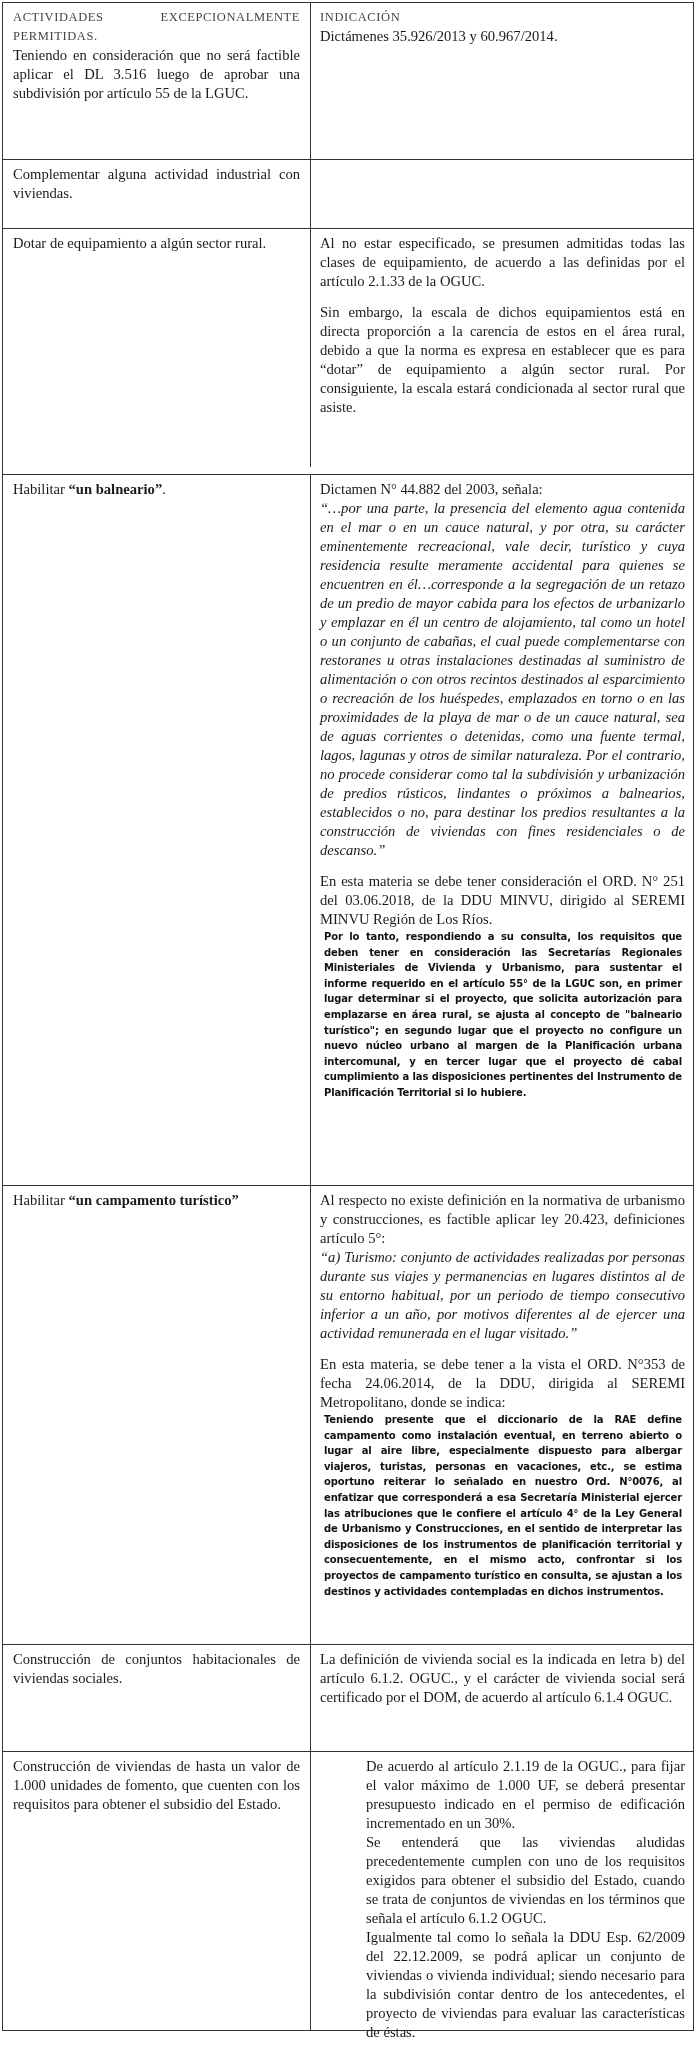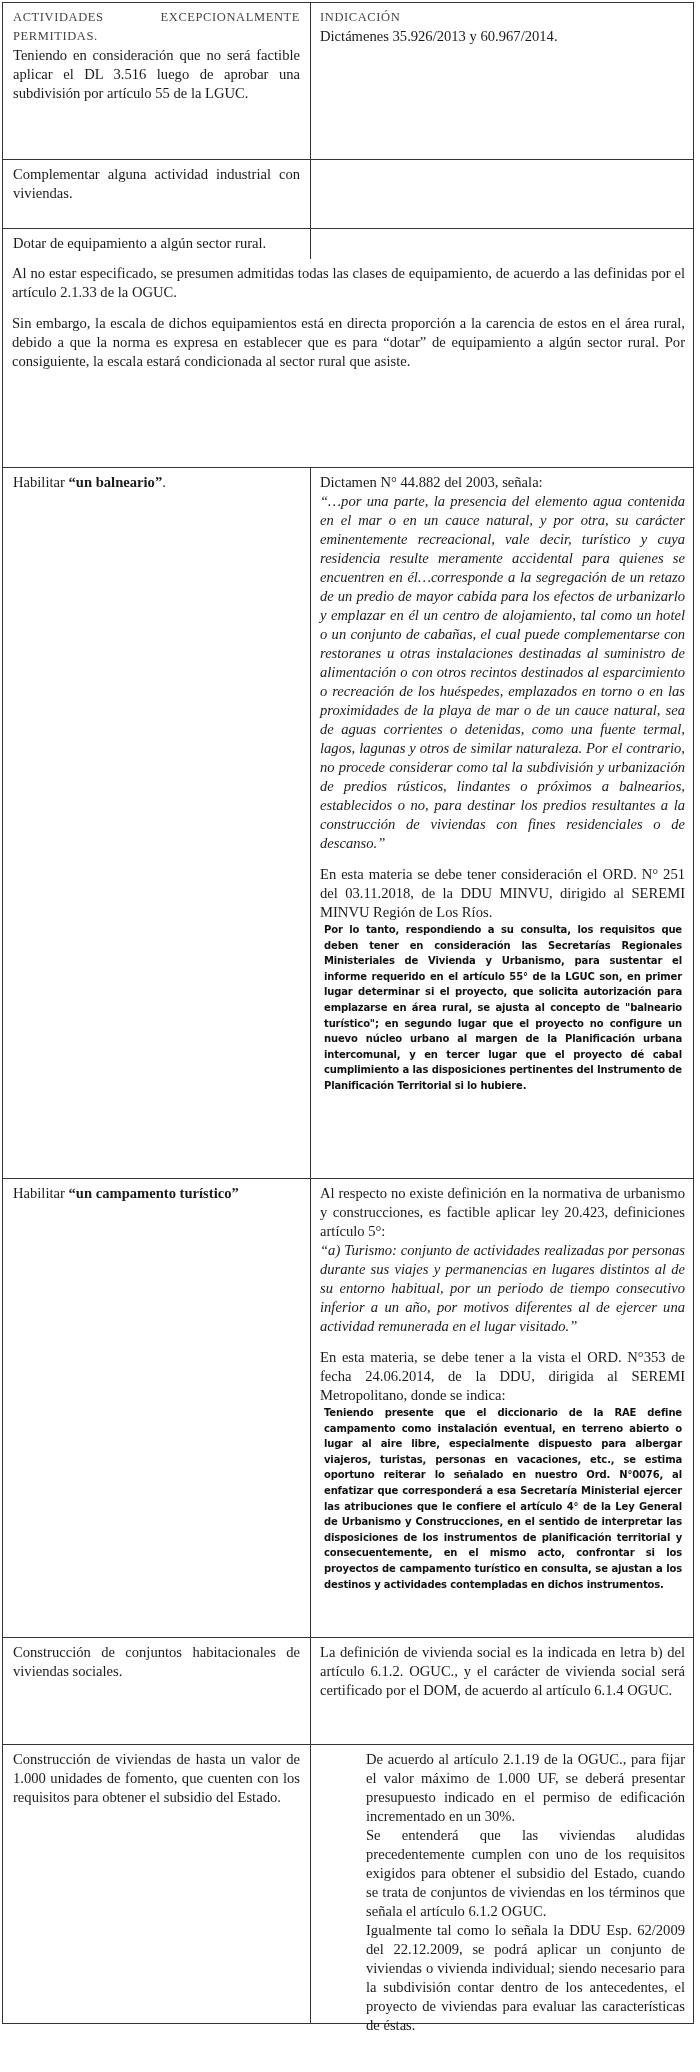--- a/index.html
+++ b/index.html
@@ -42,38 +42,38 @@
     </div>
     <div class="cr">
       <p></p>
     </div>
   </div>
   <div class="row gap">
       <div class="cl"></div>
       <div class="cr"></div>
     </div>
 
-  <div class="row" style="height:238px;border-top:none;flex-direction:column;">
+  <div class="row" style="height:238px;border-top:none;">
     <div class="cl">
       <p>Dotar de equipamiento a algún sector rural.</p>
     </div>
     <div class="cr">
       <p>Al no estar especificado, se presumen admitidas todas las clases de equipamiento, de acuerdo a las definidas por el artículo 2.1.33 de la OGUC.</p>
       <p class="sp">Sin embargo, la escala de dichos equipamientos está en directa proporción a la carencia de estos en el área rural, debido a que la norma es expresa en establecer que es para “dotar” de equipamiento a algún sector rural.  Por consiguiente, la escala estará condicionada al sector rural que asiste.</p>
     </div>
   </div>
 
-  <div class="row" style="height:710px;">
+  <div class="row" style="height:710px;margin-top:7px;">
     <div class="cl">
       <p><span>Habilitar </span><span class="b">“un balneario”</span><span>.</span></p>
     </div>
     <div class="cr">
       <p>Dictamen N° 44.882 del 2003, señala:</p>
       <p class="it">“…por una parte, la presencia del elemento agua contenida en el mar o en un cauce natural, y por otra, su carácter eminentemente recreacional, vale decir, turístico y cuya residencia resulte meramente accidental para quienes se encuentren en él…corresponde a la segregación de un retazo de un predio de mayor cabida para los efectos de urbanizarlo y emplazar en él un centro de alojamiento, tal como un hotel o un conjunto de cabañas, el cual puede complementarse con restoranes u otras instalaciones destinadas al suministro de alimentación o con otros recintos destinados al esparcimiento o recreación de los huéspedes, emplazados en torno o en las proximidades de la playa de mar o de un cauce natural, sea de aguas corrientes o detenidas, como una fuente termal, lagos, lagunas y otros de similar naturaleza. Por el contrario, no procede considerar como tal la subdivisión y urbanización de predios rústicos, lindantes o próximos a balnearios, establecidos o no, para destinar los predios resultantes a la construcción de viviendas con fines residenciales o de descanso.”</p>
-      <p class="sp">En esta materia se debe tener consideración el ORD. N° 251 del 03.11.2018, de la DDU MINVU, dirigido al SEREMI MINVU Región de Los Ríos.</p>
+      <p class="sp">En esta materia se debe tener consideración el ORD. N° 251 del 03.06.2018, de la DDU MINVU, dirigido al SEREMI MINVU Región de Los Ríos.</p>
       <p class="sans">Por lo tanto, respondiendo a su consulta, los requisitos que deben tener en consideración las Secretarías Regionales Ministeriales de Vivienda y Urbanismo, para sustentar el informe requerido en el artículo 55° de la LGUC son, en primer lugar determinar si el proyecto, que solicita autorización para emplazarse en área rural, se ajusta al concepto de "balneario turístico"; en segundo lugar que el proyecto no configure un nuevo núcleo urbano al margen de la Planificación urbana intercomunal, y en tercer lugar que el proyecto dé cabal cumplimiento a las disposiciones pertinentes del Instrumento de Planificación Territorial si lo hubiere.</p>
     </div>
   </div>
 
   <div class="row" style="height:458px;">
     <div class="cl">
       <p><span>Habilitar </span><span class="b">“un campamento turístico”</span></p>
     </div>
     <div class="cr">
       <p>Al respecto no existe definición en la normativa de urbanismo y construcciones, es factible aplicar ley 20.423, definiciones artículo 5°:</p>

